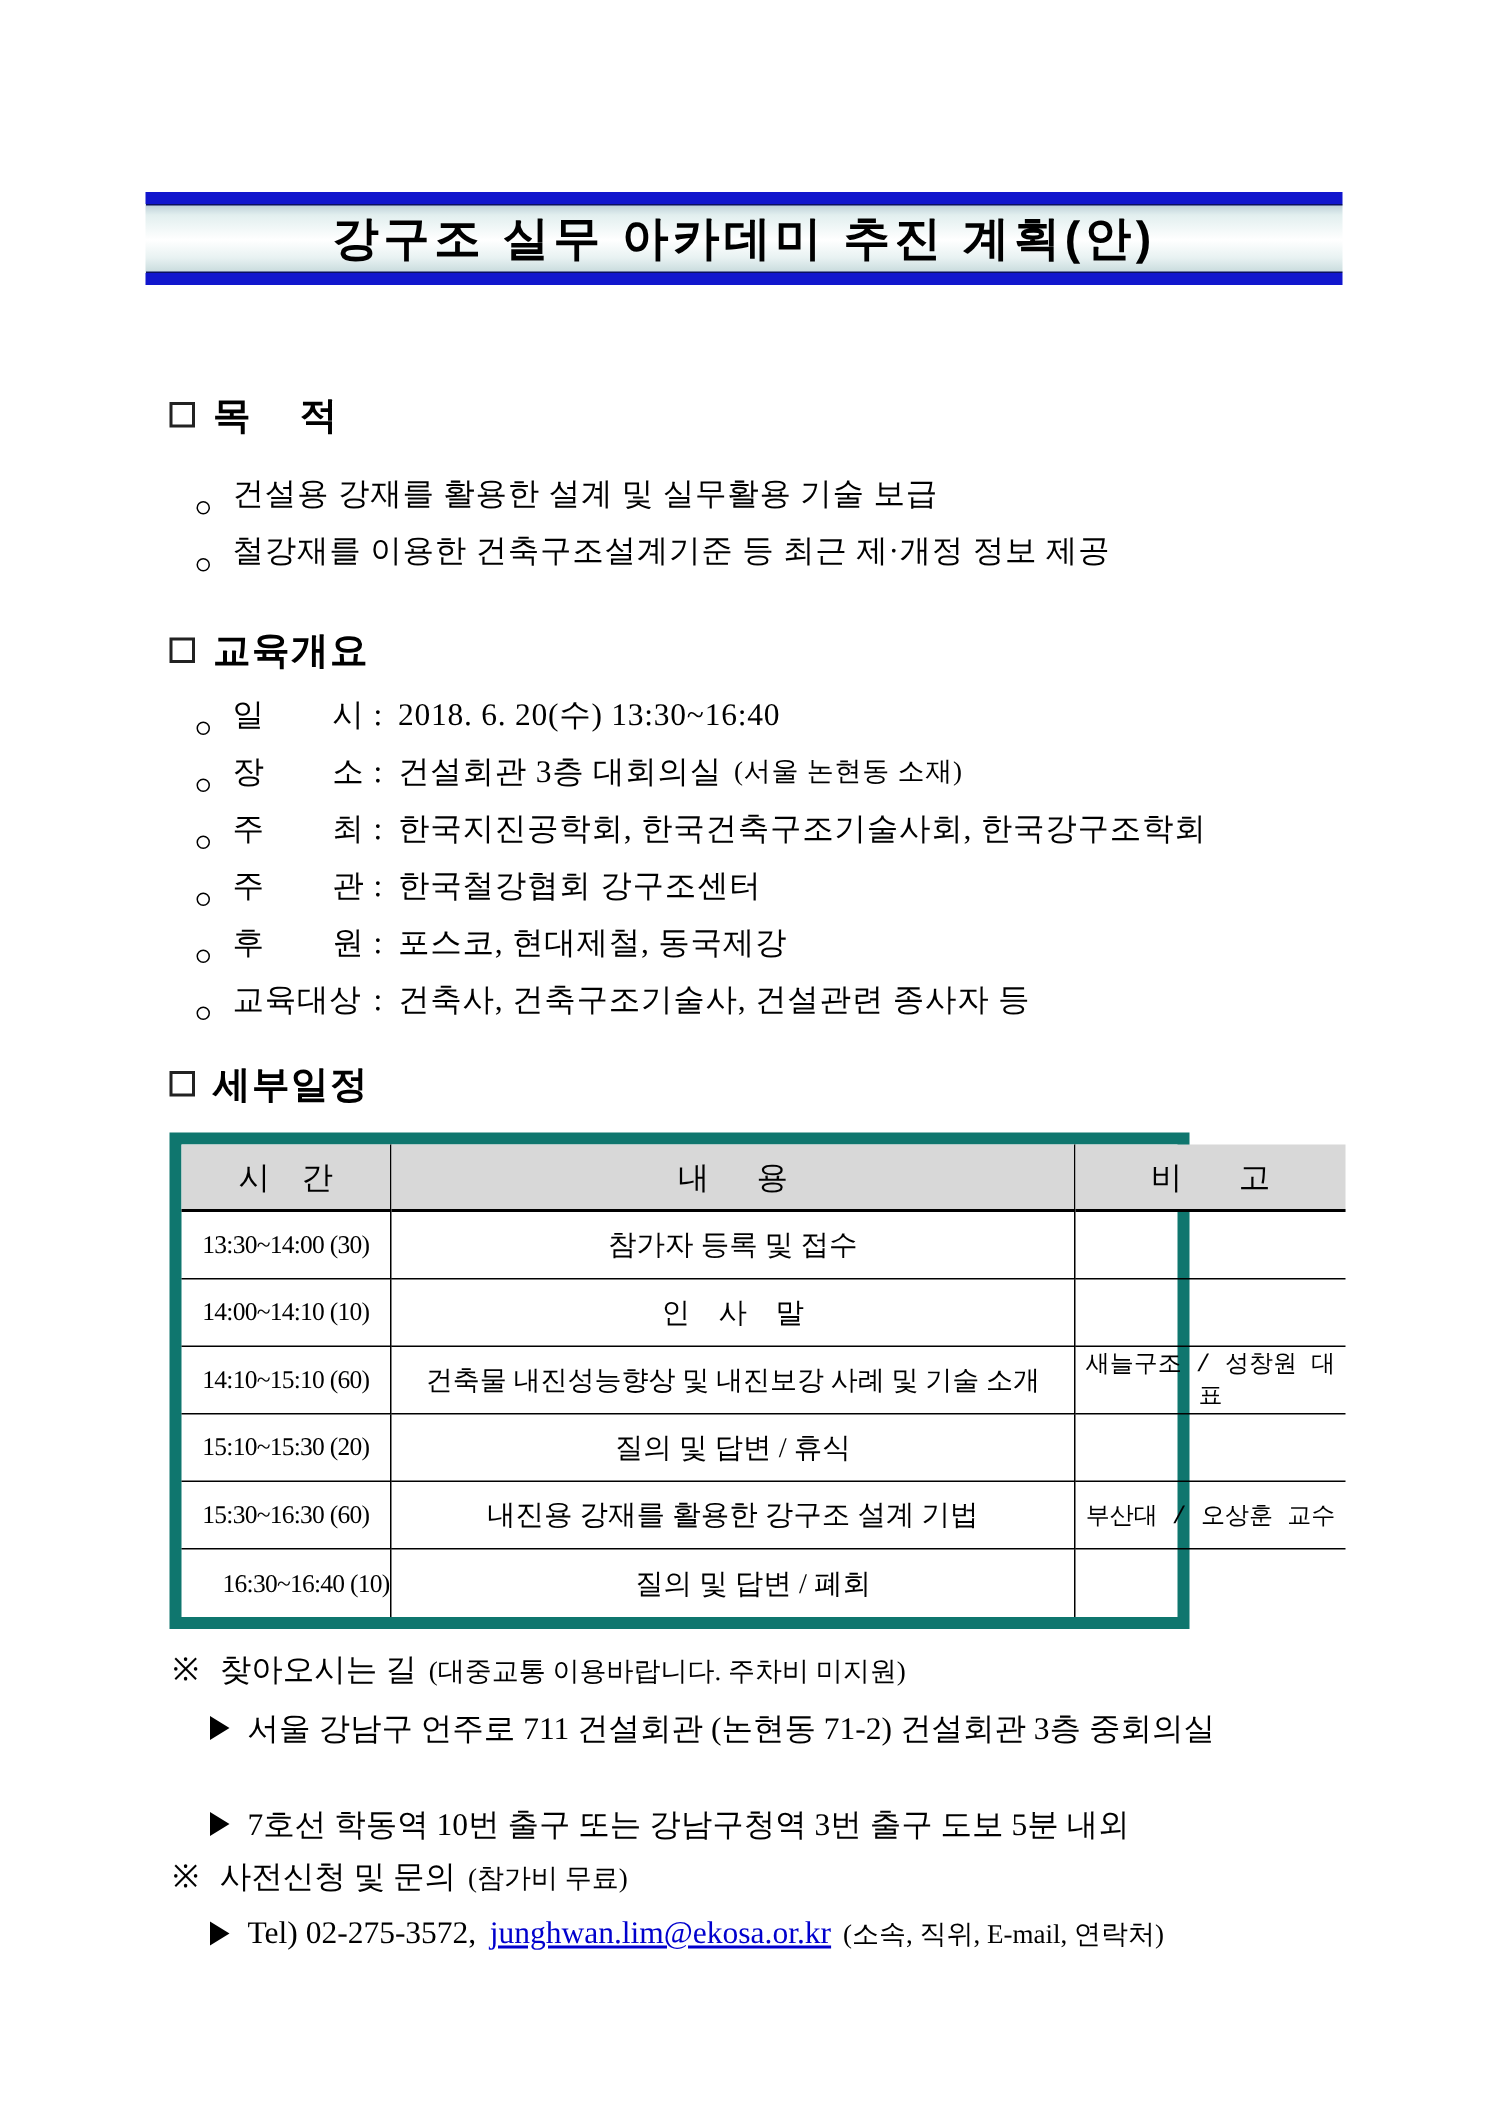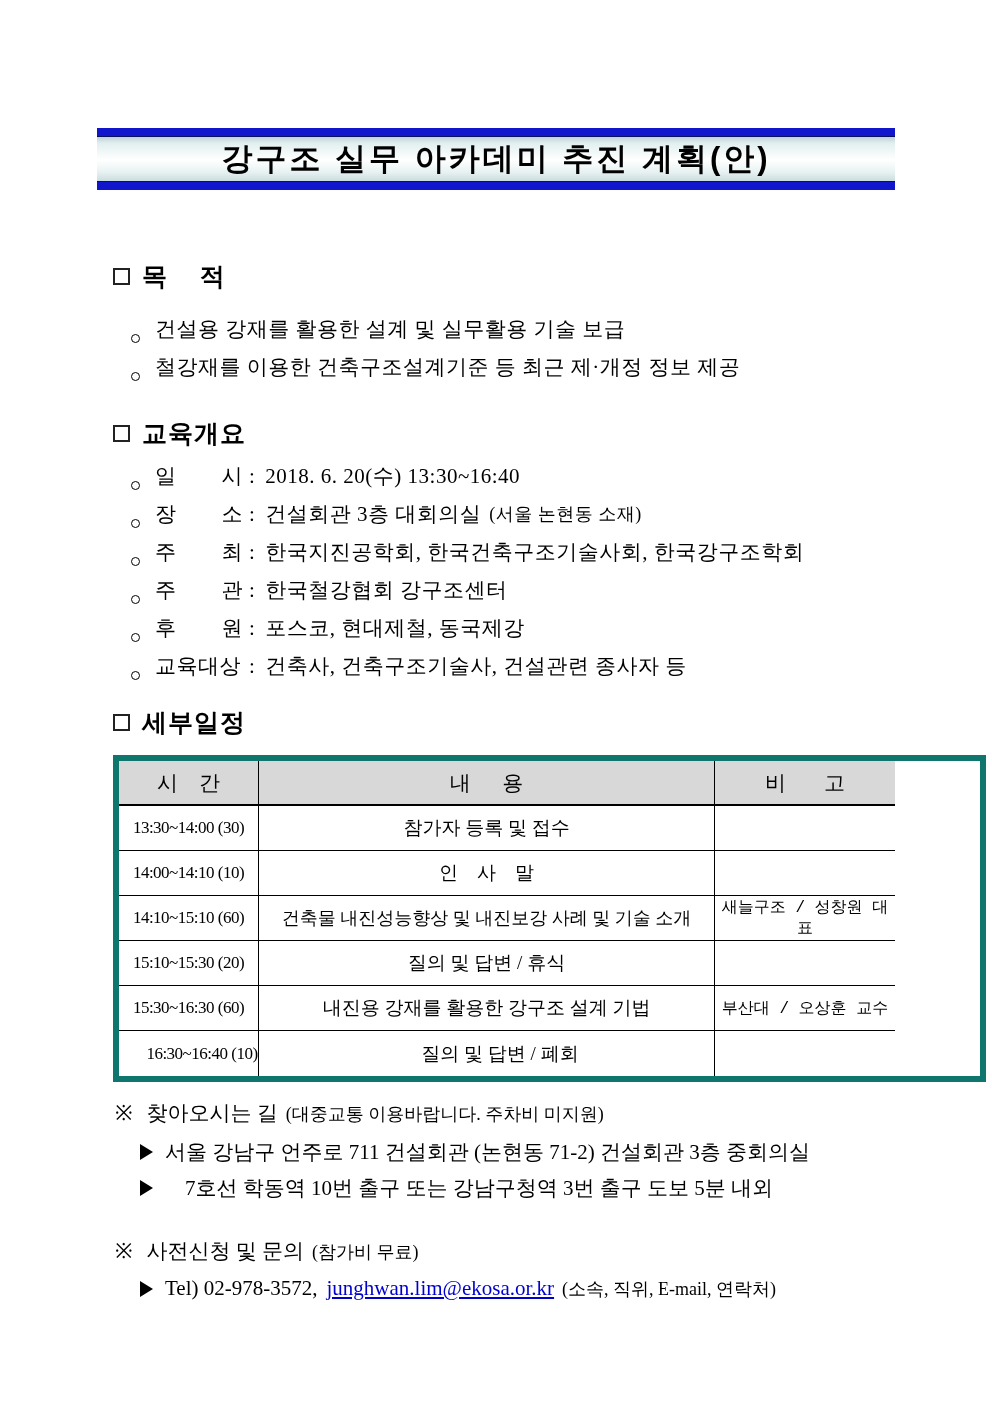--- a/index.html
+++ b/index.html
@@ -57,22 +57,22 @@
   .ov-label {
     display:inline-block; width:88px;
     text-align:justify; text-align-last:justify;
     flex:none;
   }
   .ov-colon { margin:0 10px 0 6px; }
   .ov-note { font-size:18px; margin-left:8px; }
 
   
   .tbl {
-    position:absolute; left:113px; top:755px; width:873px;
-    border:6px solid #0f766e;
+    position:absolute; left:113px; top:755px; width:680px;
+    border:8px solid #0f766e;
     display:grid;
     grid-template-columns:140px 456px 180px;
   }
   .cell {
     border-right:1px solid #000;
     border-bottom:1px solid #000;
     display:flex; align-items:center; justify-content:center;
     text-align:center;
   }
   .cell.last-col { border-right:none;font-family:Liberation Mono, monospace; }
@@ -211,31 +211,31 @@
 
   <div class="note-heading" style="top:1098px;">
     <span class="ref-mark">※</span>
     <span>찾아오시는 길</span>
     <span class="small">(대중교통 이용바랍니다. 주차비 미지원)</span>
   </div>
   <div class="arrow-row" style="top:1138px;">
     <span class="arrow-icon"></span>
     <span>서울 강남구 언주로 711 건설회관 (논현동 71-2) 건설회관 3층 중회의실</span>
   </div>
-  <div class="arrow-row" style="top:1174px;gap:20px;">
+  <div class="arrow-row" style="top:1202px;">
     <span class="arrow-icon"></span>
     <span>7호선 학동역 10번 출구 또는 강남구청역 3번 출구 도보 5분 내외</span>
   </div>
 
   <div class="note-heading" style="top:1236px;">
     <span class="ref-mark">※</span>
     <span>사전신청 및 문의</span>
     <span class="small">(참가비 무료)</span>
   </div>
   <div class="arrow-row" style="top:1276px;">
     <span class="arrow-icon"></span>
-    <span>Tel) 02-978-3572,</span>
+    <span>Tel) 02-275-3572,</span>
     <span style="width:9px;"></span>
     <a class="email-link" href="#">junghwan.lim@ekosa.or.kr</a>
     <span class="tel-small">(소속, 직위, E-mail, 연락처)</span>
   </div>
 
 </div>
 
 </body></html>

